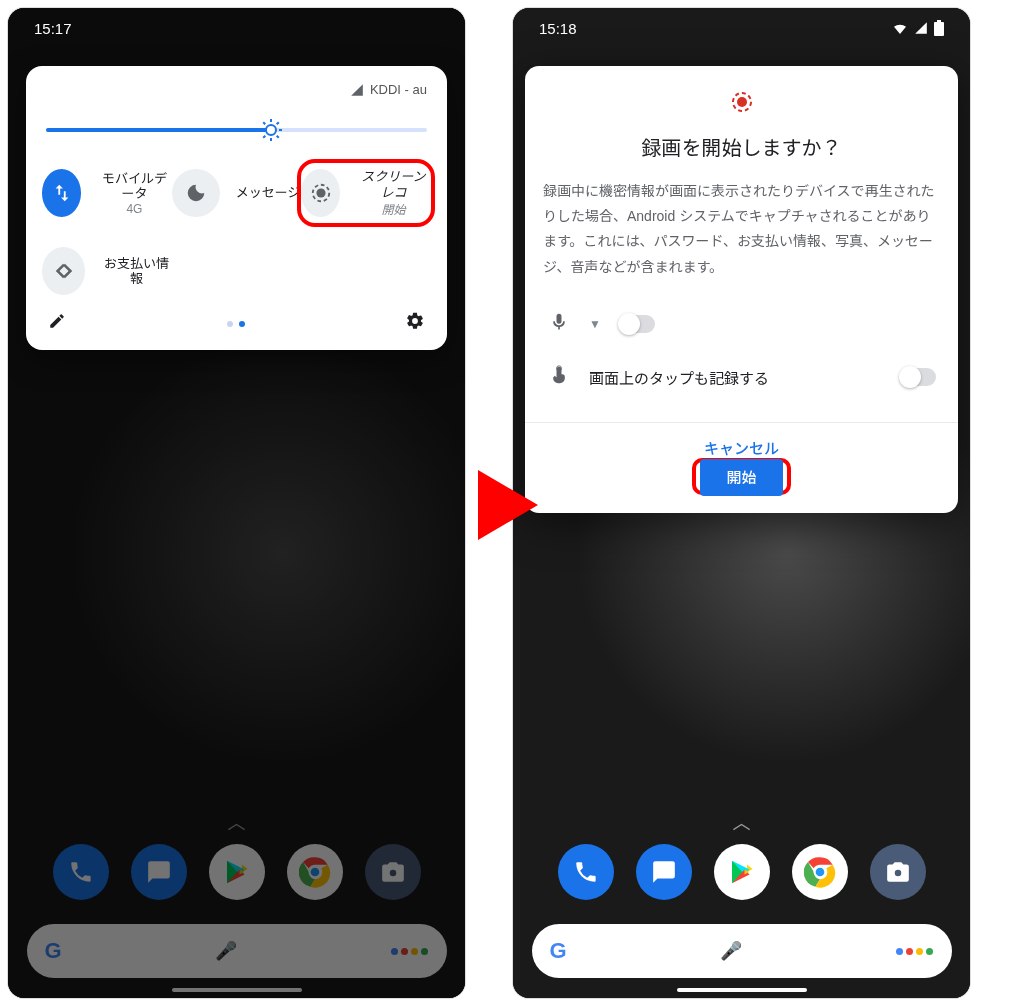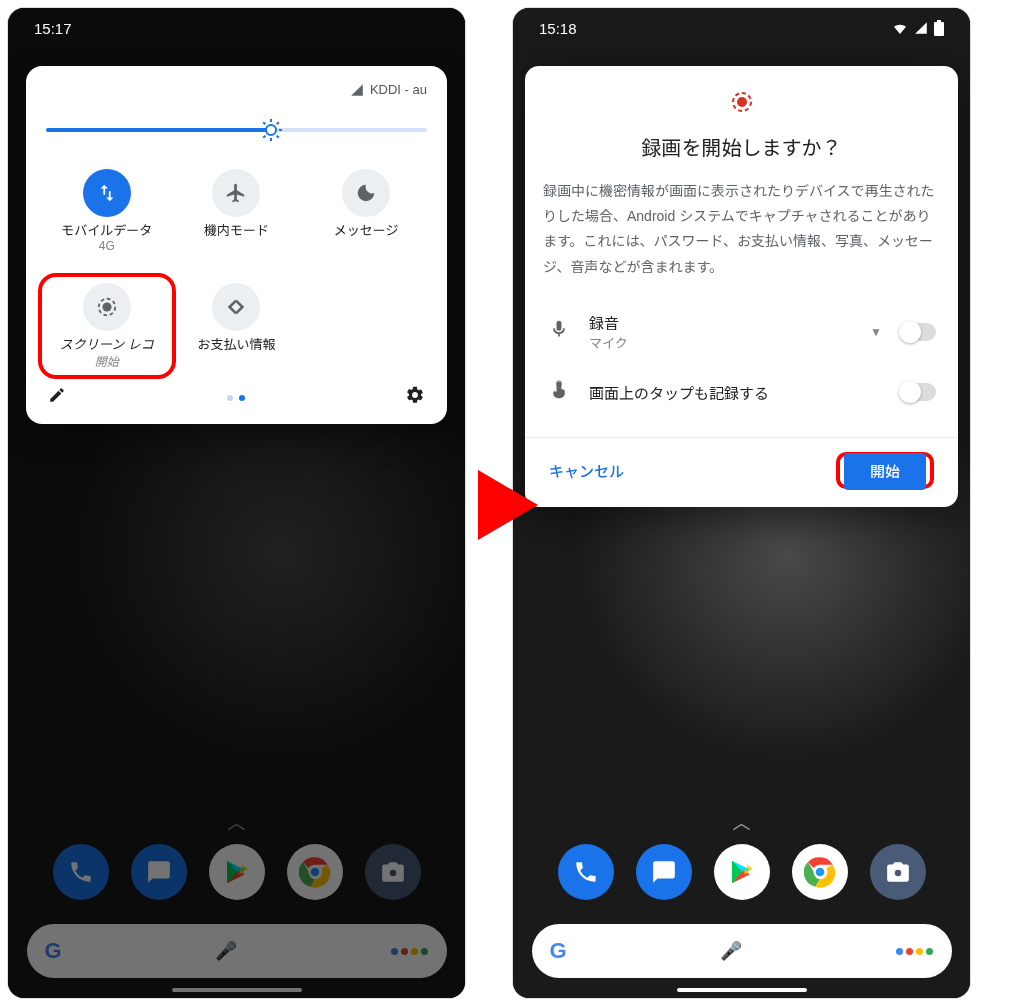--- a/index.html
+++ b/index.html
@@ -67,21 +67,21 @@
   }
   .qs-header { display:flex; justify-content:flex-end; align-items:center; color:#555; font-size:13px; gap:6px; padding:0 6px 8px;}
   .slider { position:relative; height:30px; margin:10px 6px 18px;}
   .slider-track { position:absolute; top:13px; left:0; right:0; height:4px; background:#d6e2fb; border-radius:2px;}
   .slider-fill { position:absolute; top:13px; left:0; width:58%; height:4px; background:#1a73e8; border-radius:2px;}
   .slider-thumb {
     position:absolute; top:3px; left:56%; width:24px; height:24px;
   }
   .slider-thumb svg{ display:block;}
   .tiles { display:grid; grid-template-columns:repeat(3,1fr); row-gap:18px; padding:0 2px;}
-  .tile { display:flex; flex-direction:column; align-items:center; gap:6px; padding:6px 0;}
+  .tile { display:flex; flex-direction:row; align-items:center; gap:16px; padding:6px 0;}
   .tile-icon { width:48px; height:48px; border-radius:50%; background:#eceff1; display:flex; align-items:center; justify-content:center;}
   .tile-icon.active { background:#1a73e8; color:#fff;}
   .tile-icon:not(.active){ color:#5f6368;}
   .tile-label { font-size:13px; color:#202124; text-align:center; line-height:1.2;}
   .tile-sub { font-size:12px; color:#80868b;}
   .highlight-box { border:4px solid #ff0000; border-radius:18px; margin:-4px;font-style:italic;}
   .qs-footer { display:flex; justify-content:space-between; align-items:center; padding:10px 8px 4px;}
   .dots { display:flex; gap:6px;}
   .dots div{ width:6px; height:6px; border-radius:50%; background:#c8d4f0;}
   .dots div.active{ background:#1a73e8;}
@@ -98,21 +98,21 @@
   .dialog-body { font-size:14px; color:#5f6368; line-height:1.8; margin-bottom:18px;}
   .option-row { display:flex; align-items:center; gap:18px; padding:14px 4px; }
   .option-icon { width:24px; color:#5f6368; font-size:18px; flex-shrink:0; text-align:center;}
   .option-text { flex:1;}
   .option-label { font-size:15px; color:#202124;}
   .option-sub { font-size:13px; color:#80868b;}
   .caret { color:#80868b; font-size:12px;}
   .switch { width:36px; height:18px; background:#dadce0; border-radius:10px; position:relative; flex-shrink:0;}
   .switch::after{ content:""; position:absolute; top:-2px; left:-1px; width:22px; height:22px; background:#fff; border-radius:50%; box-shadow:0 1px 3px rgba(0,0,0,0.3);}
   .dialog-divider { height:1px; background:#e8eaed; margin:18px -18px 14px;}
-  .dialog-actions { display:flex; justify-content:space-between; align-items:center; padding:0 6px;}
+  .dialog-actions { display:flex; justify-content:space-between; align-items:center; padding:0 6px;flex-direction:column;}
   .btn-text { color:#1a73e8; font-size:15px; font-weight:500;}
   .btn-primary {
     background:#1a73e8; color:#fff; padding:10px 26px; border-radius:4px; font-size:15px; font-weight:500;
   }
   .btn-primary-wrap { border:4px solid #ff0000; border-radius:10px; padding:4px;}
 
   
   .dim-overlay {
     position:absolute; inset:0; background:rgba(0,0,0,0.55); z-index:3;
   }
@@ -221,30 +221,20 @@
               </svg>
             </div>
             <div style="text-align:center">
               <div class="tile-label">モバイルデータ</div>
               <div class="tile-sub">4G</div>
             </div>
           </div>
           <div class="tile">
             <div class="tile-icon ">
               <svg width="22" height="22" viewBox="0 0 24 24">
-                <path fill="#5f6368" d="M21 16v-2l-8-5V3.5a1.5 1.5 0 0 0-3 0V9l-8 5v2l8-2.5V19l-2 1.5V22l3.5-1 3.5 1v-1.5L13 19v-5.5l8 2.5z"></path>
-              </svg>
-            </div>
-            <div style="text-align:center">
-              <div class="tile-label">機内モード</div>
-            </div>
-          </div>
-          <div class="tile">
-            <div class="tile-icon ">
-              <svg width="22" height="22" viewBox="0 0 24 24">
                 <path fill="#5f6368" d="M12 3a9 9 0 1 0 9 9 7 7 0 0 1-9-9z"></path>
               </svg>
             </div>
             <div style="text-align:center">
               <div class="tile-label">メッセージ</div>
             </div>
           </div>
           <div class="tile highlight-box">
             <div class="tile-icon ">
               <svg width="22" height="22" viewBox="0 0 24 24">
@@ -364,24 +354,20 @@
             <circle cx="12" cy="12" r="9" fill="none" stroke="#d93025" stroke-width="2" stroke-dasharray="4 3"></circle>
           </svg>
       </div>
       <div class="dialog-title">録画を開始しますか？</div>
       <div class="dialog-body">録画中に機密情報が画面に表示されたりデバイスで再生されたりした場合、Android システムでキャプチャされることがあります。これには、パスワード、お支払い情報、写真、メッセージ、音声などが含まれます。</div>
       <div id="options-right">
           <div class="option-row">
             <span class="option-icon"><svg width="20" height="20" viewBox="0 0 24 24">
                 <path fill="#5f6368" d="M12 14a3 3 0 0 0 3-3V5a3 3 0 0 0-6 0v6a3 3 0 0 0 3 3zm5-3a5 5 0 0 1-10 0H5a7 7 0 0 0 6 6.92V21h2v-3.08A7 7 0 0 0 19 11h-2z"></path>
               </svg></span>
-            <div class="option-text">
-              <div class="option-label">録音</div>
-              <div class="option-sub">マイク</div>
-            </div>
             <span class="caret">▼</span>
             <div class="switch"></div>
           </div>
           <div class="option-row">
             <span class="option-icon"><svg width="20" height="20" viewBox="0 0 24 24">
                 <path fill="#5f6368" d="M9 11V5a3 3 0 0 1 6 0v6h1a3 3 0 0 1 3 3v2a6 6 0 0 1-6 6h-2a6 6 0 0 1-6-6v-1l2-2 2 2z"></path>
                 <circle cx="12" cy="4" r="3" fill="none" stroke="#5f6368" stroke-width="1"></circle>
               </svg></span>
             <div class="option-text">
               <div class="option-label">画面上のタップも記録する</div>

